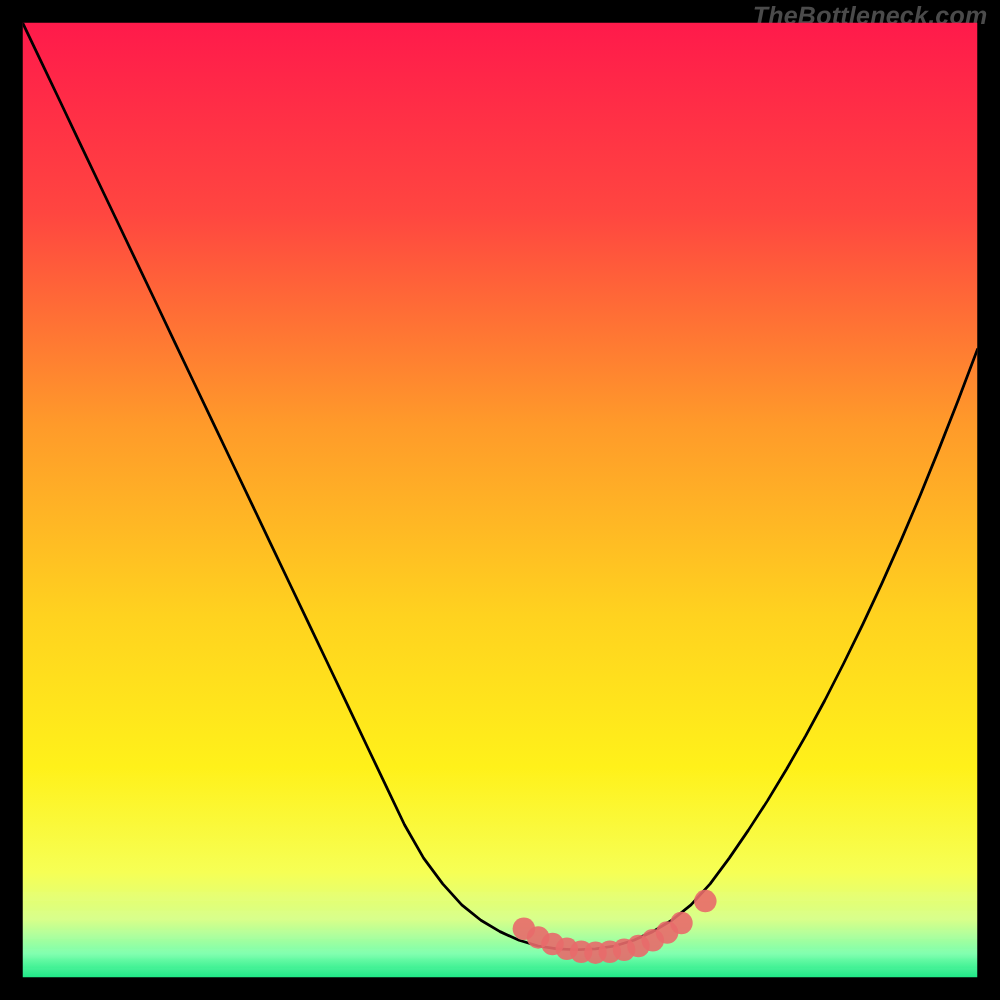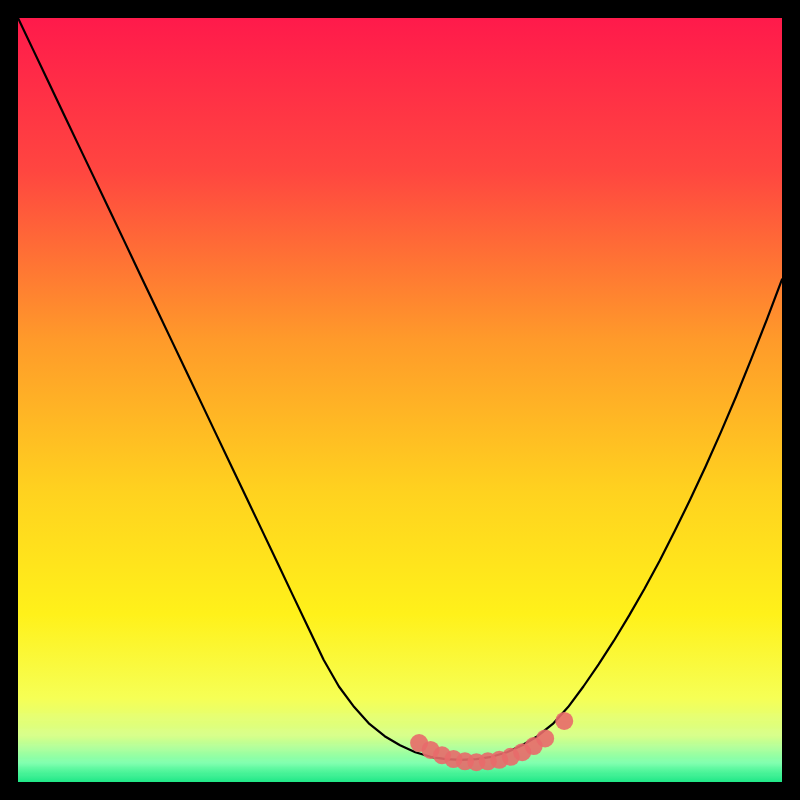--- a/index.html
+++ b/index.html
@@ -4,20 +4,21 @@
 <style>
   html,body{margin:0;padding:0;width:800px;height:800px;overflow:hidden;background:#000;}
   .frame{position:relative;width:800px;height:800px;background:#000;}
   .plot{position:absolute;left:18px;top:18px;width:764px;height:764px;}
   .watermark{position:absolute;top:2px;right:10px;font:italic 600 20px Arial,Helvetica,sans-serif;color:#4b4b4b;letter-spacing:.2px;}
   svg{display:block;}
 </style>
 </head>
 <body>
 <div class="frame">
+  <div class="watermark">TheBottleneck.com</div>
   <div class="plot">
     <svg id="svg" width="764" height="764" viewBox="0 0 764 764">
         <defs>
           <linearGradient id="bg" x1="0" y1="0" x2="0" y2="1">
             <stop offset="0%" stop-color="#ff1a4b"></stop>
             <stop offset="20%" stop-color="#ff4640"></stop>
             <stop offset="42%" stop-color="#ff9a2a"></stop>
             <stop offset="62%" stop-color="#ffd21f"></stop>
             <stop offset="78%" stop-color="#fff11a"></stop>
             <stop offset="89%" stop-color="#f6ff55"></stop>

